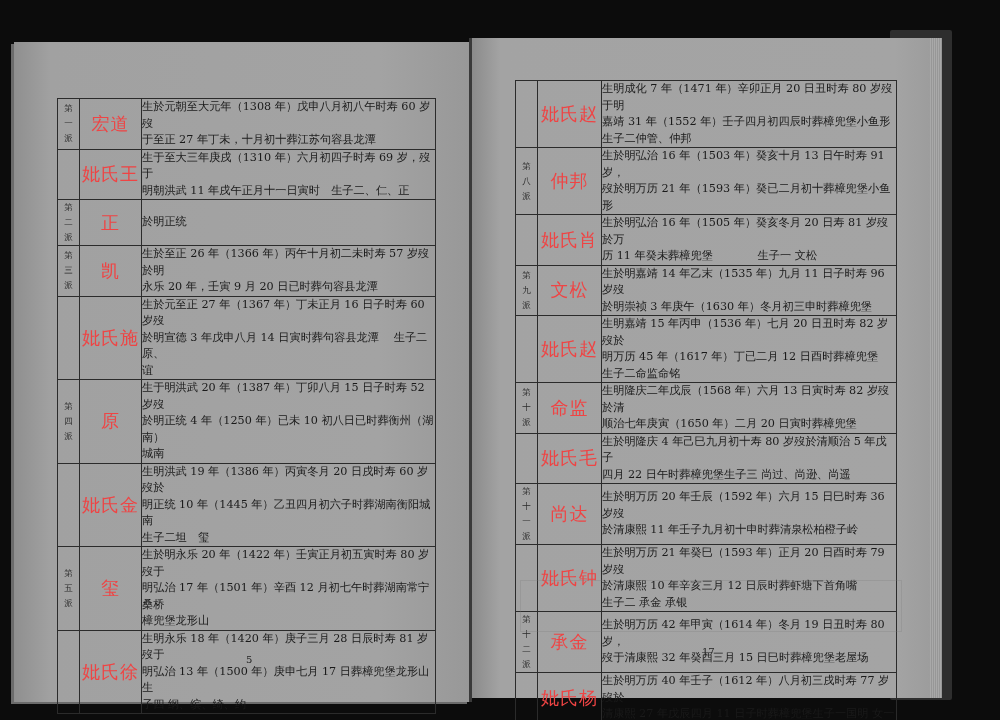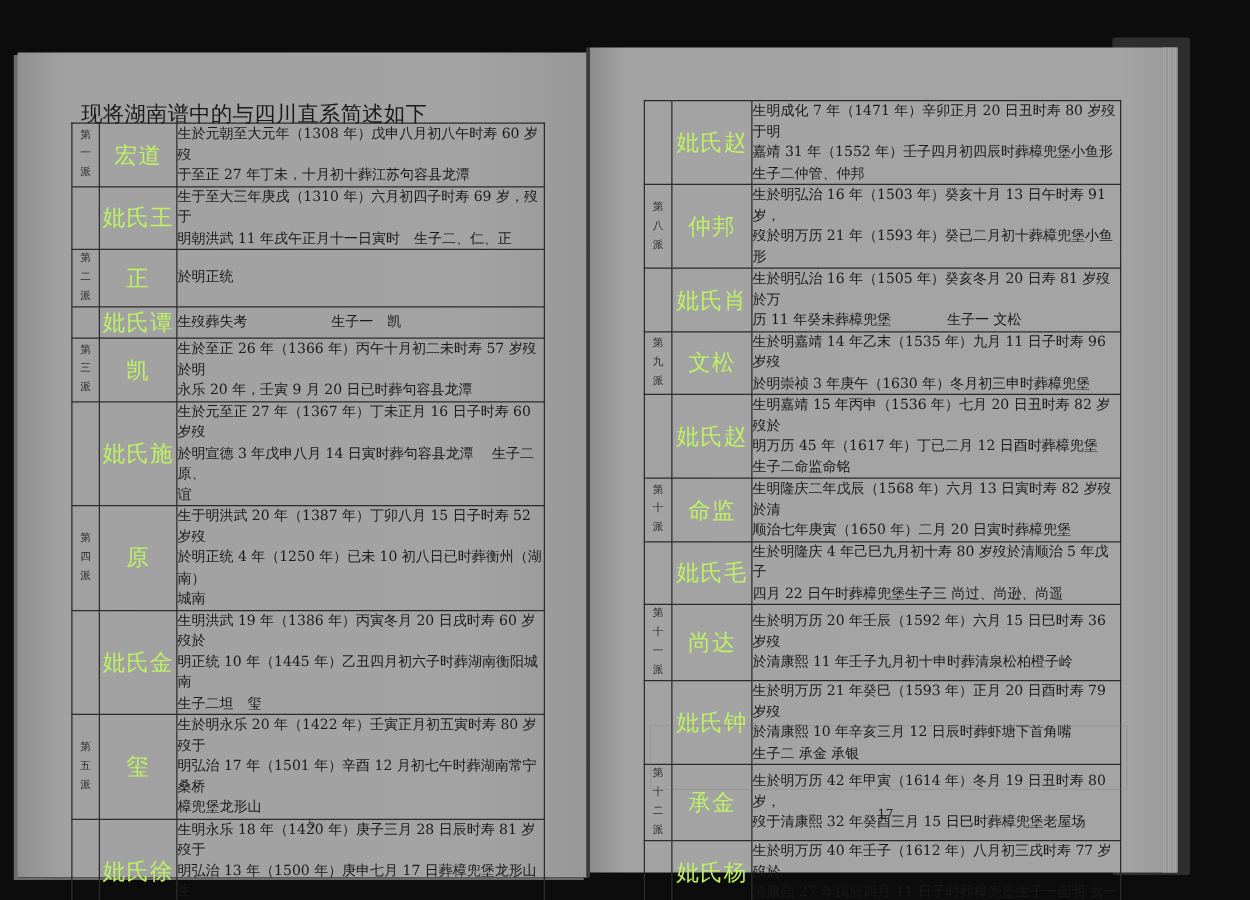--- a/index.html
+++ b/index.html
@@ -45,21 +45,21 @@
     position: absolute; border-collapse: collapse;
     table-layout: fixed;
   }
   table.gen td {
     border: 1px solid #2b2b2b; padding: 0; vertical-align: middle;
   }
   td.genlabel {
     width: 22px; text-align: center; font-size: 8.5px; line-height: 15px; color: #2a2a2a;
   }
   td.name {
-    width: 62px; text-align: center; font-size: 18px; color: #bef264; letter-spacing: 1px;
+    width: 62px; text-align: center; font-size: 18px; color: #ef4444; letter-spacing: 1px;
   }
   td.desc {
     font-size: 11.2px; line-height: 16.5px; padding: 2px 4px 2px 8px; color: #1a1a1a;
     white-space: pre-line;
   }
   .pagenum {
     position: absolute; font-size: 10px; color: #222;
   }
   .faint-table {
     position: absolute; left: 520px; top: 580px; width: 380px; height: 50px;
@@ -71,21 +71,20 @@
 
 <div class="book">
   <div class="cover-right"></div>
 
   <div class="page left"></div>
   <div class="page right">
     <div class="edge"></div>
   </div>
   <div class="spine"></div>
 
-  <div class="heading">现将湖南谱中的与四川直系简述如下</div>
 
   <table class="gen" id="left-table" style="left:57px; top:98px; width:379px;">
     <colgroup>
         <col style="width:22px">
         <col style="width:62px">
         <col>
       </colgroup>
     <tbody id="left-body">
         <tr style="height: 48px;">
           <td class="genlabel" style="white-space: pre-line;">第
@@ -101,25 +100,20 @@
           <td class="desc">生于至大三年庚戌（1310 年）六月初四子时寿 69 岁，歿于
 明朝洪武 11 年戌午正月十一日寅时　生子二、仁、正</td>
         </tr>
         <tr style="height: 46px;">
           <td class="genlabel" style="white-space: pre-line;">第
 二
 派</td>
           <td class="name">正</td>
           <td class="desc">於明正统</td>
         </tr>
-        <tr style="height: 18px;">
-          <td class="genlabel" style="white-space: pre-line;"></td>
-          <td class="name">妣氏谭</td>
-          <td class="desc">生歿葬失考　　　　　　生子一　凯</td>
-        </tr>
         <tr style="height: 42px;">
           <td class="genlabel" style="white-space: pre-line;">第
 三
 派</td>
           <td class="name">凯</td>
           <td class="desc">生於至正 26 年（1366 年）丙午十月初二未时寿 57 岁歿於明
 永乐 20 年，壬寅 9 月 20 日已时葬句容县龙潭</td>
         </tr>
         <tr style="height: 50px;">
           <td class="genlabel" style="white-space: pre-line;"></td>

